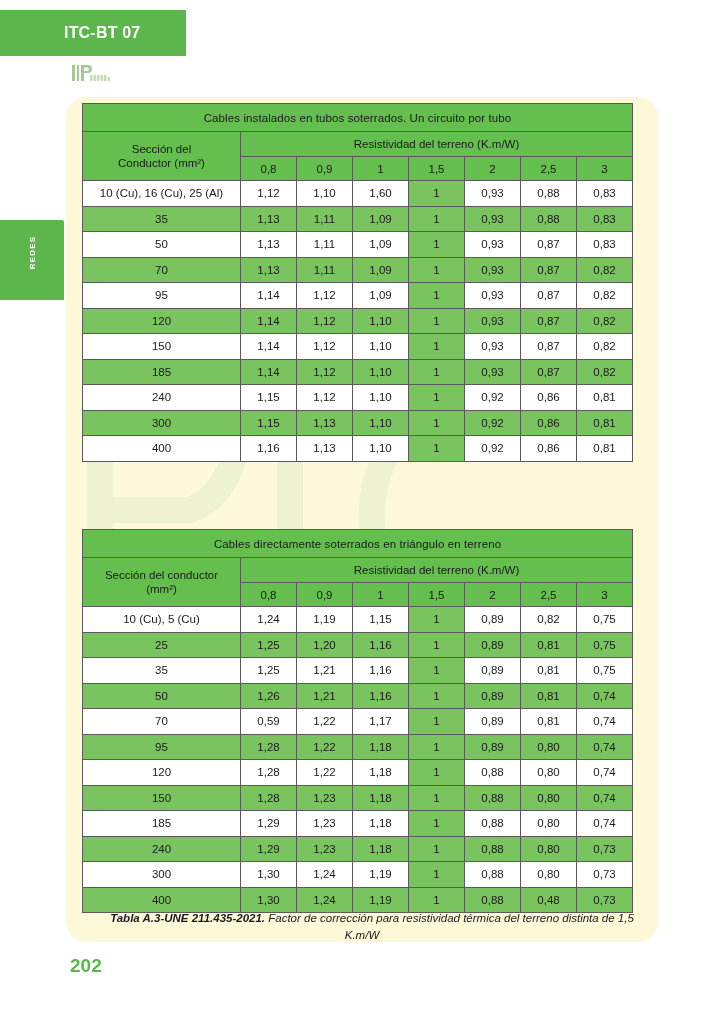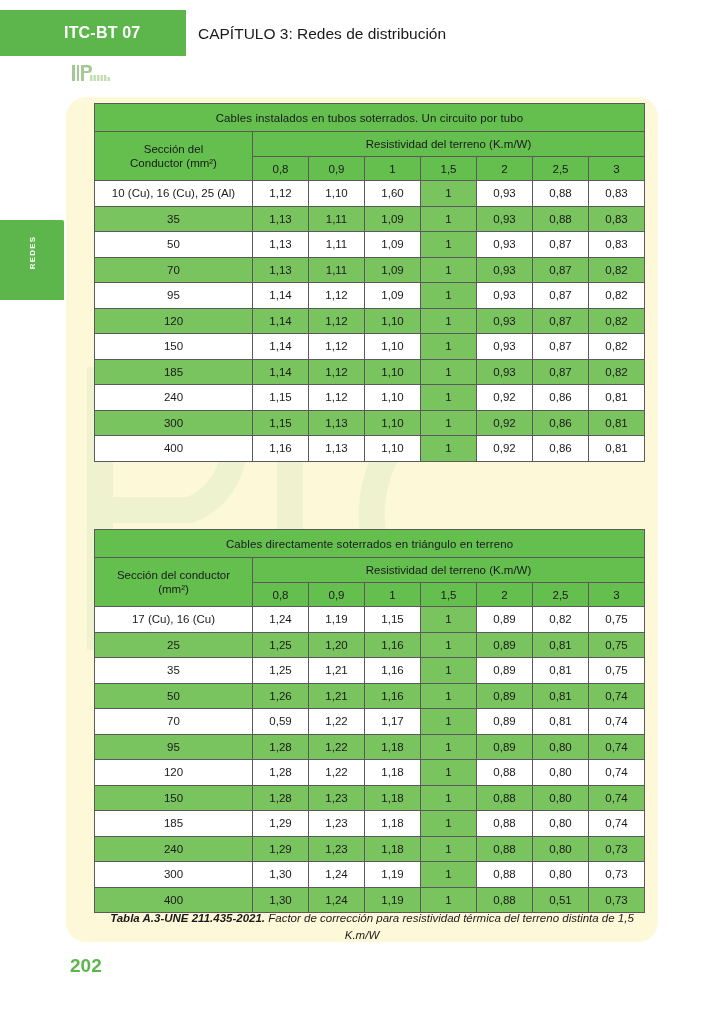--- a/index.html
+++ b/index.html
@@ -114,21 +114,21 @@
     top: 180px;
     width: 640px;
     height: 640px;
     pointer-events: none;
     opacity: 0.42;
   }
 
   
   .table-wrap {
     position: absolute;
-    left: 94px;
+    left: 82px;
     width: 550px;
   }
   #table1-wrap { top: 103px; }
   #table2-wrap { top: 529px; }
 
   table.grid {
     border-collapse: collapse;
     width: 550px;
     table-layout: fixed;
     border: 1.5px solid #5a5a5a;
@@ -207,21 +207,20 @@
   }
 </style>
 </head>
 <body>
 
 <div id="page">
 
   <div id="header-band"></div>
   <div id="header-code">ITC-BT 07</div>
   <div id="header-white-plate"></div>
-  <div id="header-title">CAPÍTULO 3: Redes de distribución</div>
 
   <div id="logo">
     <svg width="60" height="26" viewBox="0 0 60 26">
       <g fill="#5c9e3f">
         <rect x="2" y="3" width="3" height="16"></rect>
         <rect x="7" y="3" width="2" height="16"></rect>
         <path d="M11 3 h7 a4 4 0 0 1 0 8 h-4 v8 h-3 z M14 5.5 v3.5 h3.5 a1.8 1.8 0 0 0 0-3.5 z"></path>
       </g>
       <g fill="#7ab85a" opacity="0.85">
         <rect x="20" y="13" width="2.4" height="6"></rect>
@@ -429,21 +428,21 @@
           <th class="head-cell head-sub">0,9</th>
           <th class="head-cell head-sub">1</th>
           <th class="head-cell head-sub">1,5</th>
           <th class="head-cell head-sub">2</th>
           <th class="head-cell head-sub">2,5</th>
           <th class="head-cell head-sub">3</th>
         </tr>
       </thead>
       <tbody id="table2-body">
           <tr class="row-white">
-            <td class="sec-cell">17 (Cu), 16 (Cu)</td>
+            <td class="sec-cell">10 (Cu), 5 (Cu)</td>
             <td class="data-cell">1,24</td>
             <td class="data-cell">1,19</td>
             <td class="data-cell">1,15</td>
             <td class="data-cell highlight-col">1</td>
             <td class="data-cell">0,89</td>
             <td class="data-cell">0,82</td>
             <td class="data-cell">0,75</td>
           </tr>
           <tr class="row-green">
             <td class="sec-cell">25</td>
@@ -545,21 +544,21 @@
             <td class="data-cell">0,80</td>
             <td class="data-cell">0,73</td>
           </tr>
           <tr class="row-green">
             <td class="sec-cell">400</td>
             <td class="data-cell">1,30</td>
             <td class="data-cell">1,24</td>
             <td class="data-cell">1,19</td>
             <td class="data-cell highlight-col">1</td>
             <td class="data-cell">0,88</td>
-            <td class="data-cell">0,51</td>
+            <td class="data-cell">0,48</td>
             <td class="data-cell">0,73</td>
           </tr>
         </tbody>
     </table>
   </div>
 
   <div id="caption">
     <b>Tabla A.3-UNE 211.435-2021.</b><span> Factor de corrección para resistividad térmica del terreno distinta de 1,5 K.m/W</span>
   </div>
 

